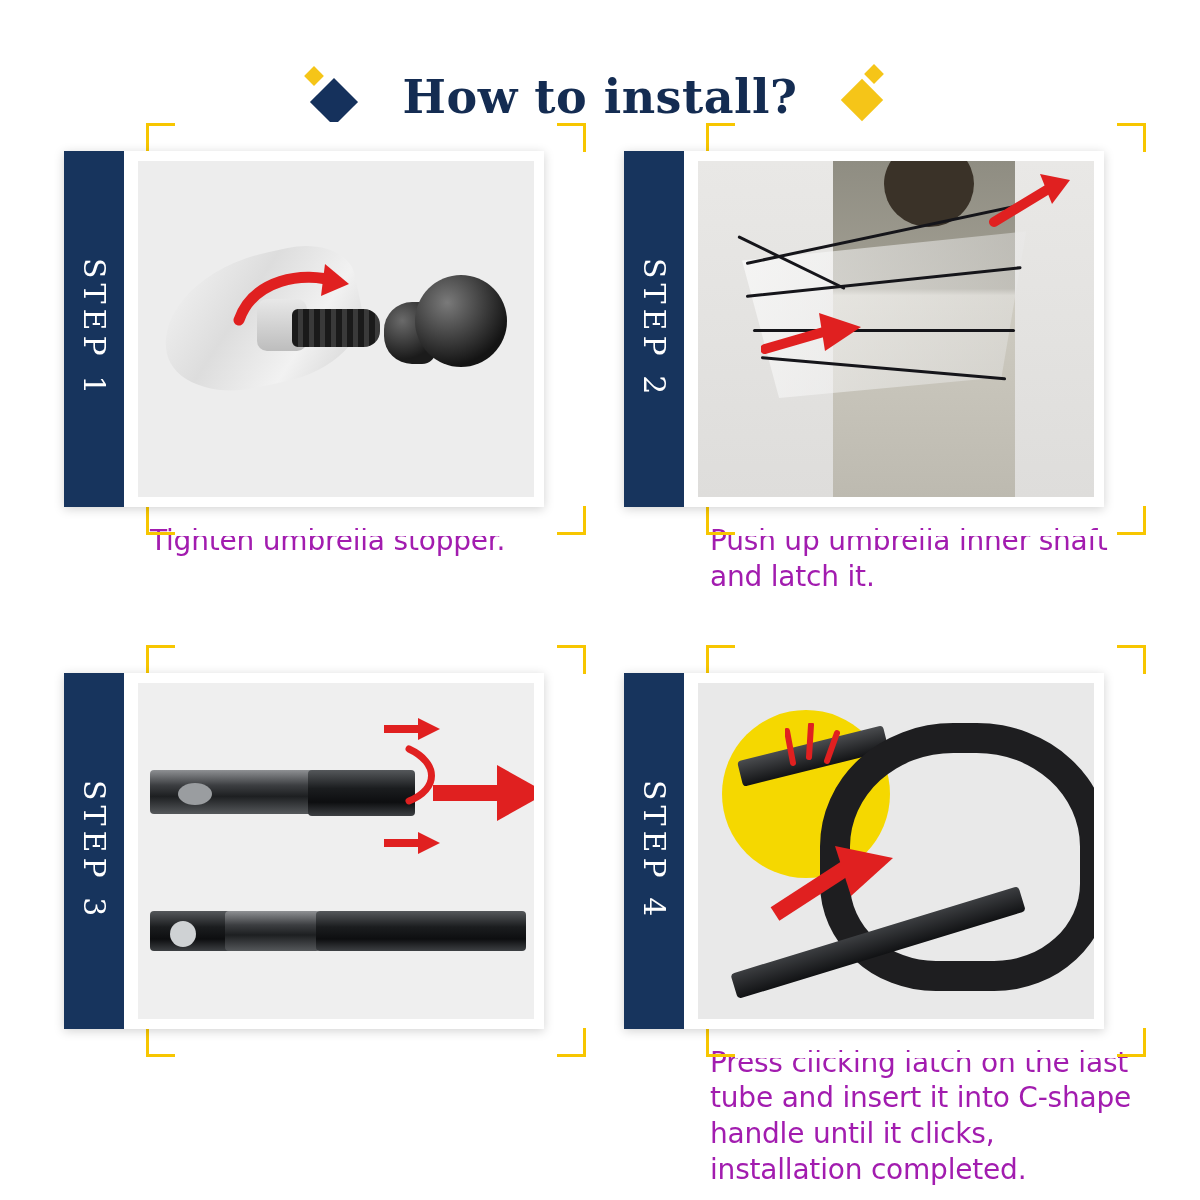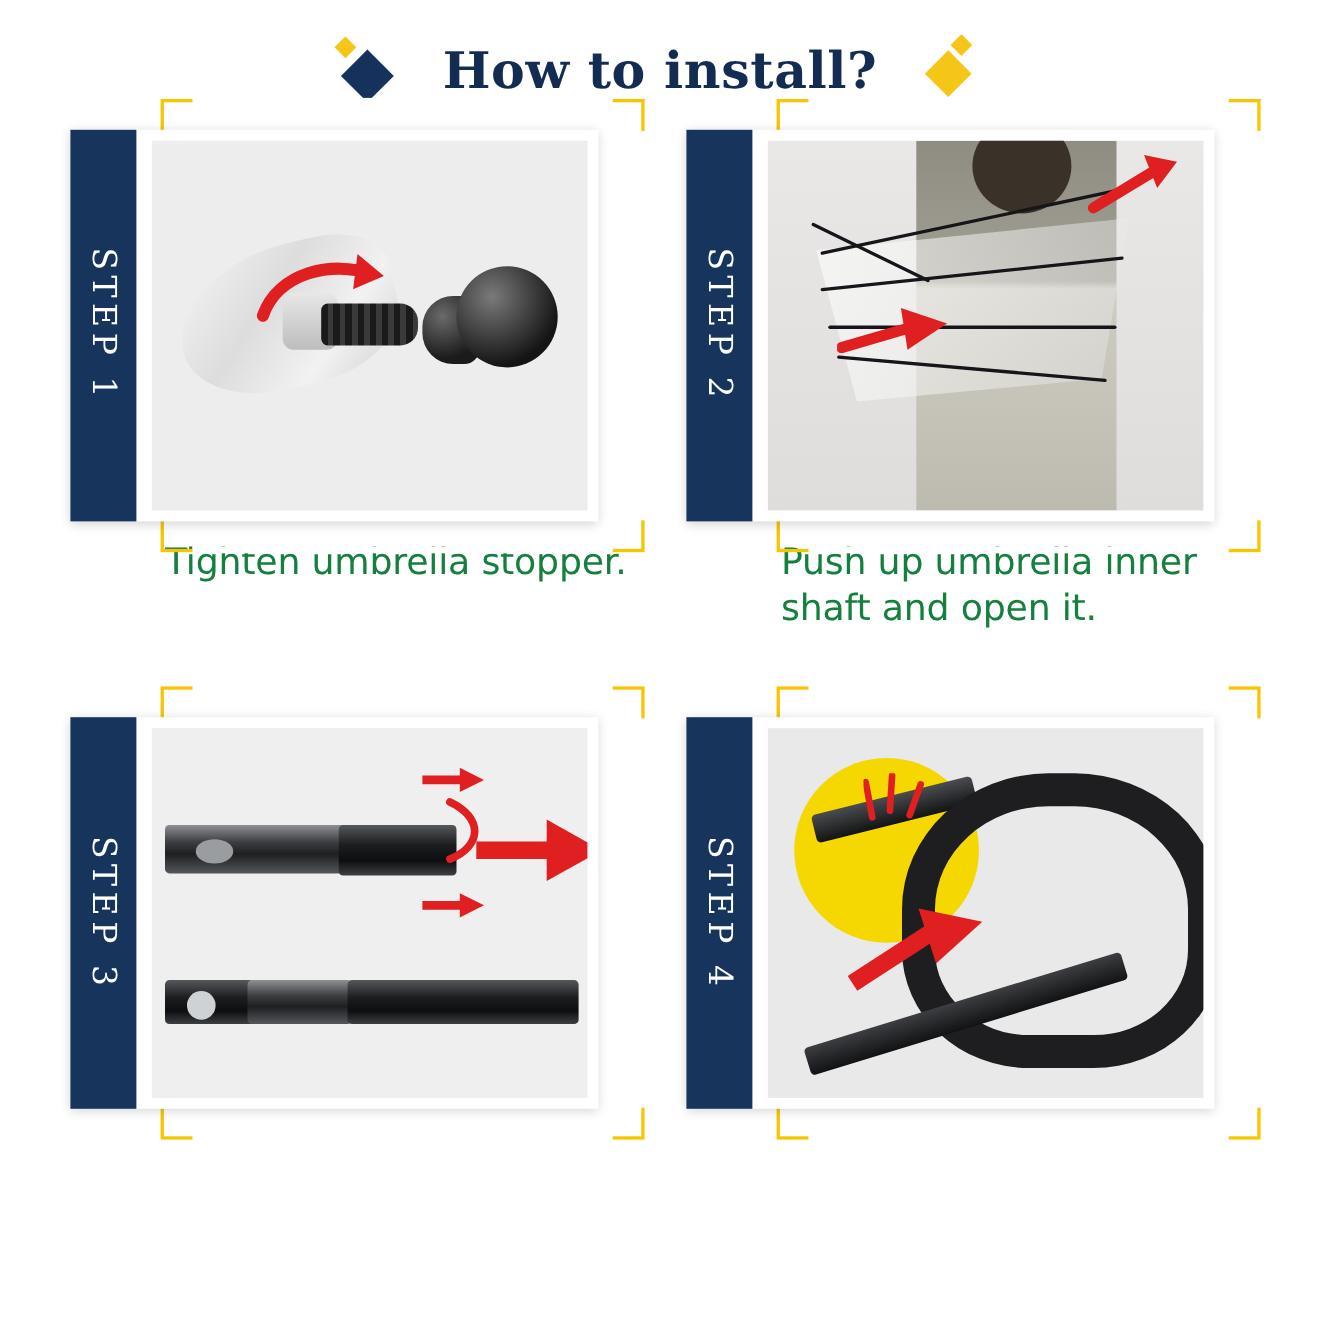--- a/index.html
+++ b/index.html
@@ -18,20 +18,21 @@
 
   
   .header {
     display: flex;
     align-items: center;
     justify-content: center;
     gap: 36px;
     padding-top: 48px;
     height: 80px;
     box-sizing: border-box;
+    margin-top: 33px;
   }
   .title {
     font-family: "DejaVu Serif", serif;
     font-size: 46px;
     font-weight: bold;
     color: #142c52;
     letter-spacing: 0.5px;
     line-height: 1;
   }
   .diamond-group { position: relative; width: 60px; height: 60px; }
@@ -140,23 +141,23 @@
   .photo {
     flex: 1 1 auto;
     margin-left: 14px;
     background: #ebebeb;
     position: relative;
     overflow: hidden;
   }
 
   .caption {
     margin: 16px 0 0 96px;
-    font-size: 33px;
+    font-size: 28px;
     line-height: 1.28;
-    color: #15803d;
+    color: #a21caf;
     font-family: "DejaVu Sans", sans-serif;
     white-space: pre-line;
     letter-spacing: -0.2px;
   }
   .cell.r .caption { margin-left: 96px; }
 
   
   .ph { position: absolute; }
 
   
@@ -310,21 +311,21 @@
         <svg class="arrow-red" style="right:4%;top:4%;" width="90" height="60">
           <path d="M6 48 L62 14" stroke="#e02020" stroke-width="10" fill="none" stroke-linecap="round"></path>
           <path d="M52 0 L82 6 L64 30 Z" fill="#e02020"></path>
         </svg>
         <svg class="arrow-red" style="left:16%;top:44%;" width="110" height="56">
           <path d="M4 40 L66 22" stroke="#e02020" stroke-width="10" fill="none" stroke-linecap="round"></path>
           <path d="M58 4 L100 18 L64 42 Z" fill="#e02020"></path>
         </svg>
       </div>
     </div>
-    <div class="caption">Push up umbrella inner shaft and open it.</div>
+    <div class="caption">Push up umbrella inner shaft and latch it.</div>
   </div>
 
   <div class="cell l" style="margin-top:36px;">
     <div class="bracket">
       <div class="bracket-side-l"></div>
         <div class="bracket-side-r"></div>
     </div>
     <div class="card">
       <div class="step-tab">
         <span>STEP 3</span>
@@ -374,15 +375,16 @@
           <path d="M8 40 L2 8 M24 34 L26 2 M42 38 L52 10" stroke="#e02020" stroke-width="6" stroke-linecap="round"></path>
         </svg>
         <div class="ph s4-handle"></div>
         <div class="ph s4-shaft"></div>
         <svg class="arrow-red" style="left:18%;top:48%;" width="130" height="80">
           <path d="M6 70 L80 22" stroke="#e02020" stroke-width="16" stroke-linecap="butt"></path>
           <path d="M66 2 L124 14 L82 52 Z" fill="#e02020"></path>
         </svg>
       </div>
     </div>
+    <div class="caption">Press clicking latch on the last tube and insert it into C-shape handle until it clicks, installation completed.</div>
   </div>
 
 </div>
 
 </body></html>

